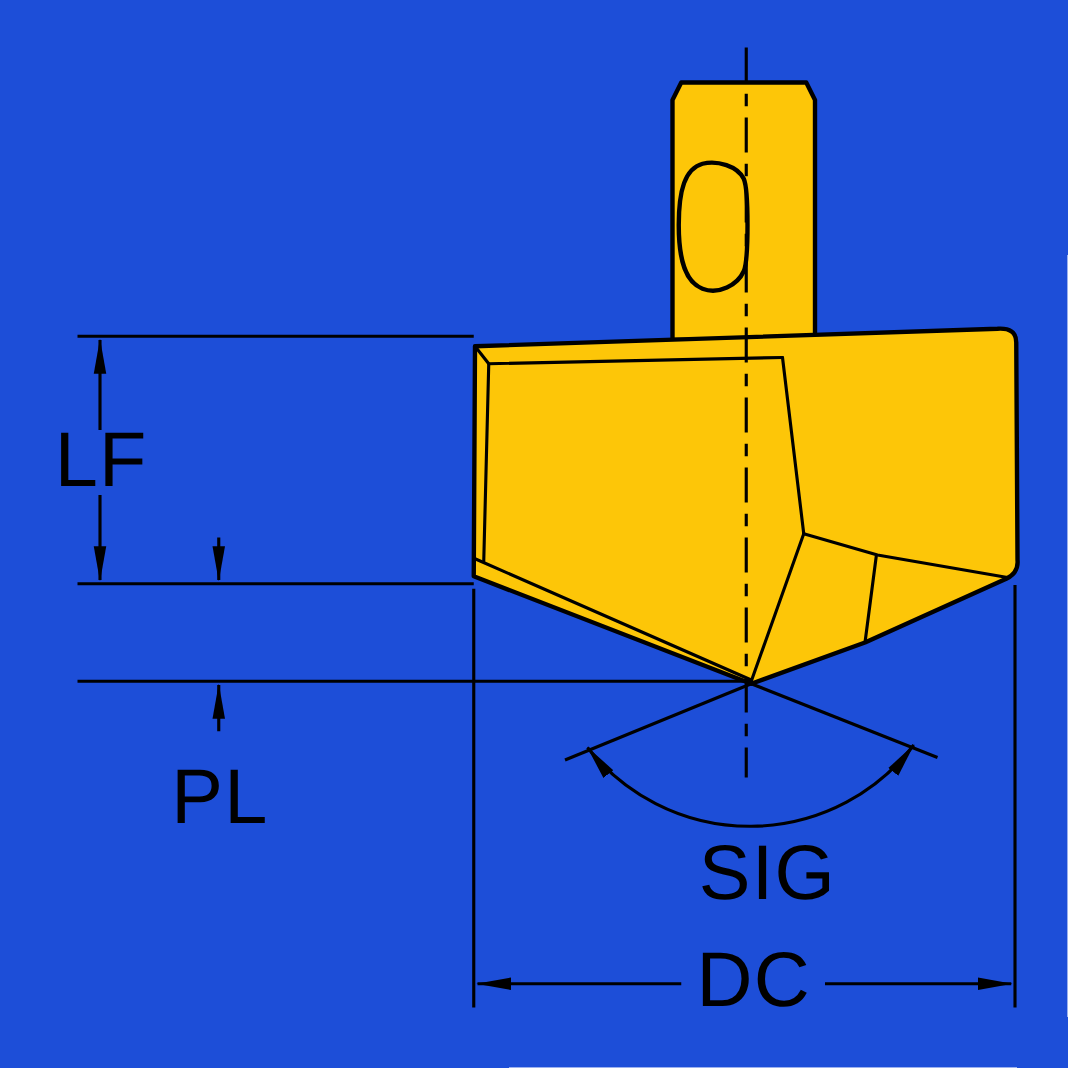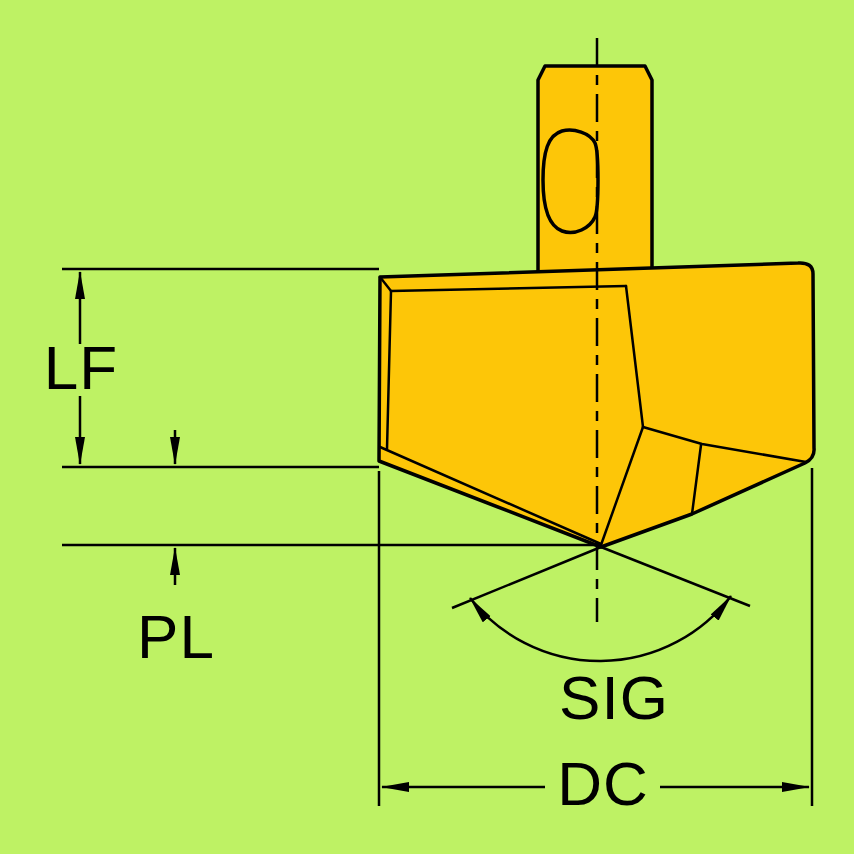--- a/index.html
+++ b/index.html
@@ -4,21 +4,21 @@
 <style>
   html, body {
     margin: 0;
     padding: 0;
     background: #ffffff;
   }
   .canvas {
     position: relative;
     width: 854px;
     height: 854px;
-    background: #bef264;
+    background: #1d4ed8;
     overflow: hidden;
   }
   svg { display: block; }
   .outline {
     stroke: #000000;
     stroke-width: 3.5;
     stroke-linejoin: round;
     stroke-linecap: round;
   }
   .facet {

